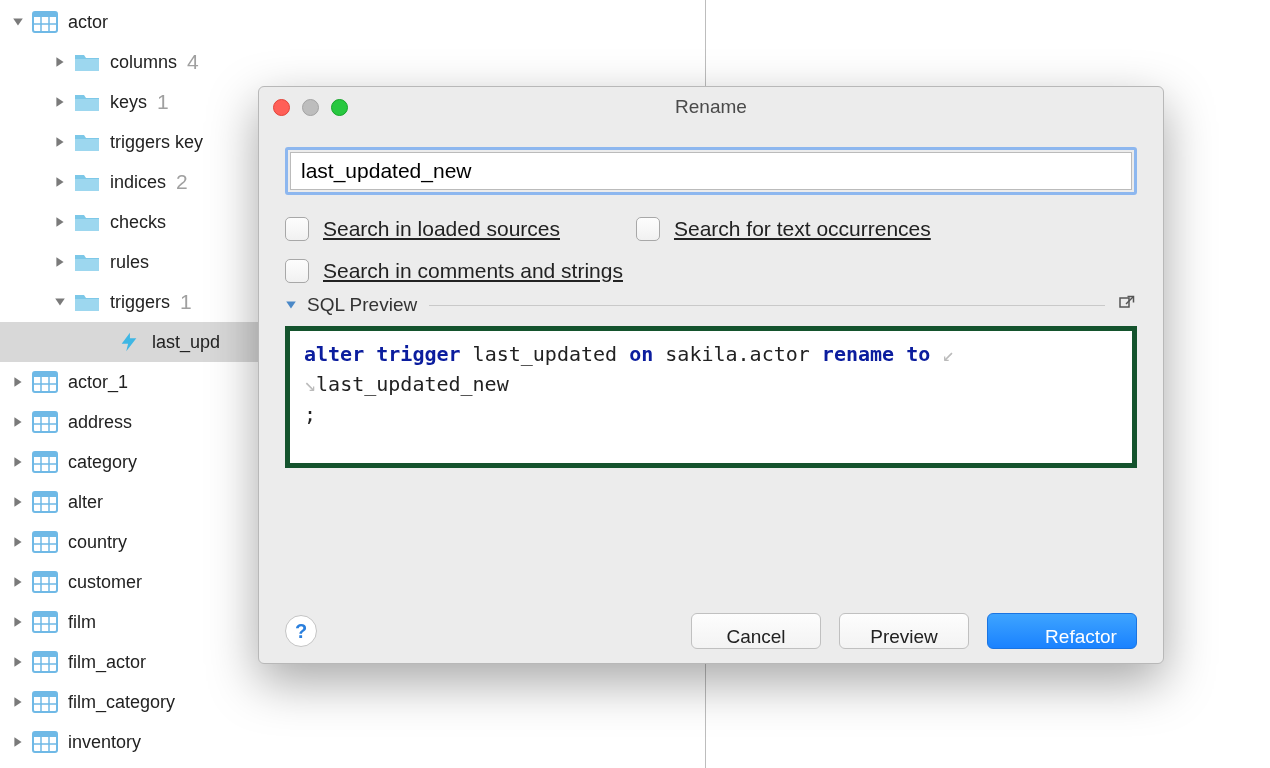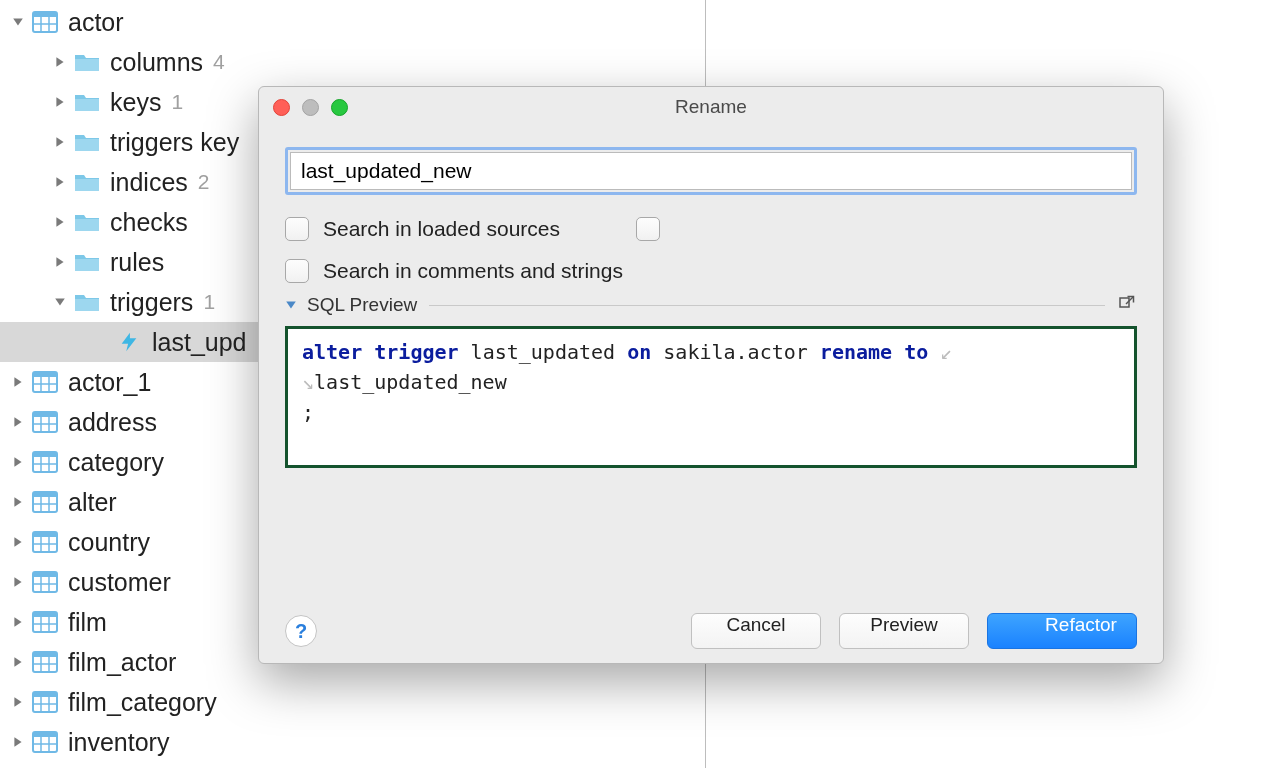--- a/index.html
+++ b/index.html
@@ -32,21 +32,21 @@
   color: #7a7a7a;
   margin-right: 6px;
   flex-shrink:0;
 }
 .folder-icon, .table-icon, .trigger-icon {
   width: 26px; height: 22px;
   display:inline-flex; align-items:center; justify-content:center;
   margin-right: 10px;
   flex-shrink:0;
 }
-.label { font-size: 25px; color:#222; }
+.label { font-size: 18px; color:#222; }
 .count { color:#a0a0a0; margin-left: 10px; font-size:21px; }
 
 .divider-v {
   position:absolute;
   left: 705px; top:0; bottom:0;
   width:1px; background:#bdbdbd;
 }
 
 
 .dialog {
@@ -91,20 +91,21 @@
   border:1px solid #bbb;
   background:#fff;
   font-size:21px;
   padding:6px 10px;
   font-family:inherit;
 }
 .checks {
   display:flex;
   gap: 76px;
   margin-bottom:18px;
+  text-decoration:underline;
 }
 .chk {
   display:flex; align-items:center; gap:14px;
 }
 .chkbox {
   width:24px; height:24px;
   border:1px solid #a8a8a8;
   border-radius:5px;
   background:linear-gradient(#fdfdfd,#f1f1f1);
 }
@@ -115,21 +116,21 @@
 }
 .tri {
   width:14px; height:14px; margin-right:8px;
   display:inline-flex; align-items:center;
 }
 .preview-title { font-size:19px; color:#333; }
 .preview-line { flex:1; height:1px; background:#c9c9c9; margin: 0 12px; }
 .edit-icon { width:20px; height:20px; color:#555; }
 .sql-box {
   margin-top:10px;
-  border:3px solid #14532d;
+  border:5px solid #14532d;
   background:#fff;
   height:142px;
   padding:8px 14px;
   font-family: "Menlo","Consolas",monospace;
   font-size:20px;
   line-height:1.5;
   color:#222;
   overflow:hidden;
 }
 .kw { color:#0b1d9e; font-weight:bold; }
@@ -144,21 +145,21 @@
   background:#fff;
   display:flex; align-items:center; justify-content:center;
   color:#2a7fdd; font-size:20px; font-weight:bold;
 }
 .btns { margin-left:auto; display:flex; gap:18px; }
 .btn {
   min-width:130px; height:36px;
   border:1px solid #c0c0c0; border-radius:6px;
   background:linear-gradient(#fdfdfd,#f3f3f3);
   font-size:19px; color:#222;
-  display:flex; align-items:flex-start; justify-content:center;
+  display:flex; align-items:flex-end; justify-content:center;
 }
 .btn.primary {
   background:linear-gradient(#3ea4ff,#1a82ff);
   border:1px solid #1a74e2;
   color:#fff;
   min-width:150px;
   padding-left:38px;
 }
 </style>
 </head>
@@ -512,20 +513,21 @@
       <input class="input" type="text" value="last_updated_new" style="">
     </div>
 
     <div class="checks">
       <div class="chk">
         <div class="chkbox"></div>
         <span class="chklabel">Search in loaded sources</span>
       </div>
       <div class="chk">
         <div class="chkbox"></div>
+        <span class="chklabel">Search for text occurrences</span>
       </div>
     </div>
     <div class="checks" style="margin-bottom:11px">
       <div class="chk">
         <div class="chkbox"></div>
         <span class="chklabel">Search in comments and strings</span>
       </div>
     </div>
 
     <div class="preview-head">

